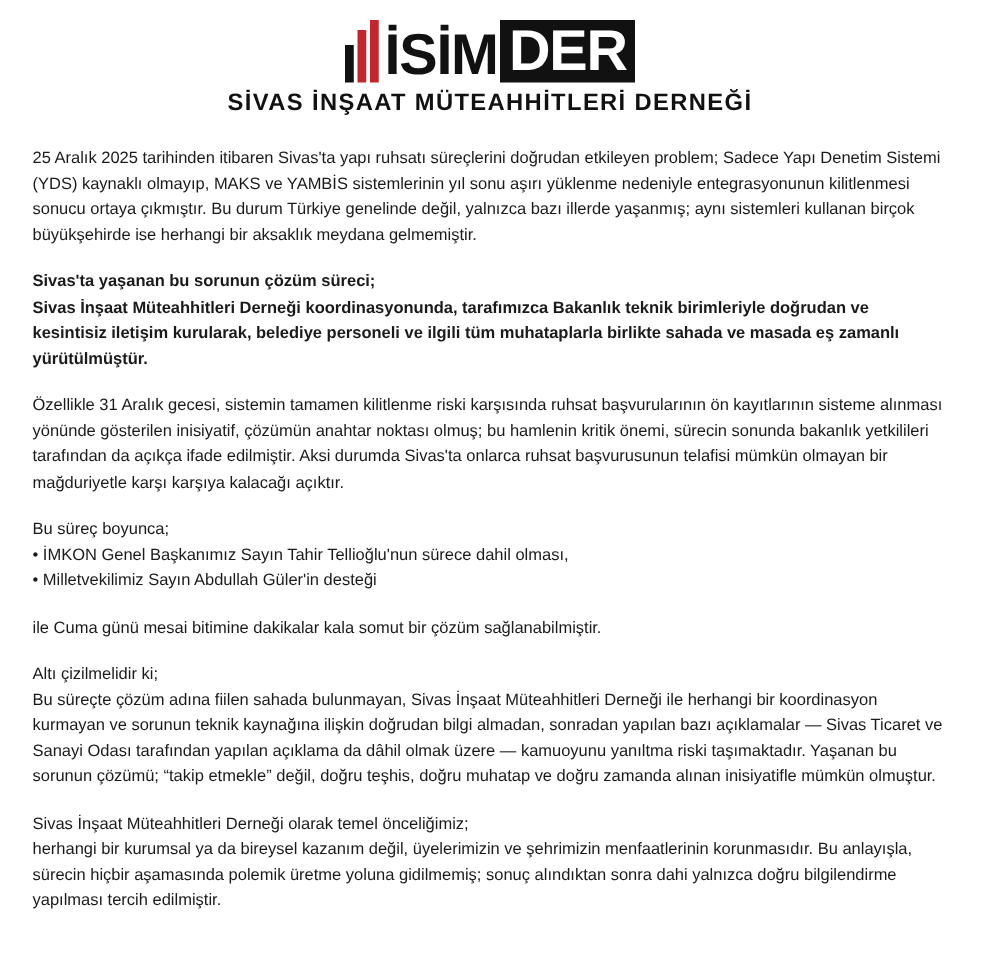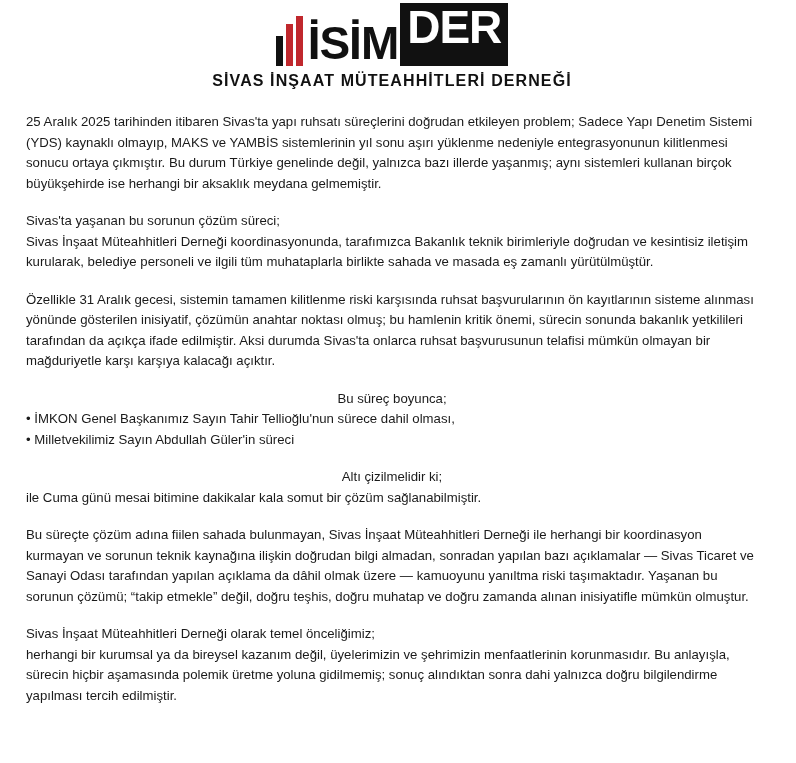--- a/index.html
+++ b/index.html
@@ -58,46 +58,45 @@
     color: #111111;
   }
   .logo-der {
     font-family: "Liberation Sans", sans-serif;
     font-weight: bold;
     font-size: 46px;
     letter-spacing: -1px;
     line-height: 46px;
     color: #ffffff;
     background: #111111;
-    padding: 1px 7px 16px 7px;
+    padding: 1px 7px 3px 7px;
     margin-left: 2px;
   }
   .logo-sub {
     margin-top: 6px;
-    font-size: 16px;
+    font-size: 19px;
     font-weight: bold;
     letter-spacing: 1.1px;
     color: #111111;
     text-align: center;
   }
 
   
   .content {
     padding: 22px 26px 0 26px;
   }
   .para {
     font-size: 13.2px;
     line-height: 20.5px;
     color: #1a1a1a;
     margin: 0 0 17px 0;
     text-align: left;
   }
   .para.tight {
     margin-bottom: 0;
-    text-align: center;
   }
   .list {
     margin: 0 0 17px 0;
     padding: 0;
     list-style: none;
   }
   .list li {
     font-size: 13.2px;
     line-height: 20.5px;
     color: #1a1a1a;
@@ -117,31 +116,31 @@
       </span>
       <span class="logo-isim">İSİM</span>
       <span class="logo-der">DER</span>
     </div>
     <div class="logo-sub">SİVAS İNŞAAT MÜTEAHHİTLERİ DERNEĞİ</div>
   </div>
 
   <div class="content">
 
     <p class="para">25 Aralık 2025 tarihinden itibaren Sivas'ta yapı ruhsatı süreçlerini doğrudan etkileyen problem; Sadece Yapı Denetim Sistemi (YDS) kaynaklı olmayıp, MAKS ve YAMBİS sistemlerinin yıl sonu aşırı yüklenme nedeniyle entegrasyonunun kilitlenmesi sonucu ortaya çıkmıştır. Bu durum Türkiye genelinde değil, yalnızca bazı illerde yaşanmış; aynı sistemleri kullanan birçok büyükşehirde ise herhangi bir aksaklık meydana gelmemiştir.</p>
-    <p class="para" style="white-space:pre-line;">Sivas'ta yaşanan bu sorunun çözüm süreci;
+    <p class="para" style="white-space:pre-line;font-weight:bold;">Sivas'ta yaşanan bu sorunun çözüm süreci;
 Sivas İnşaat Müteahhitleri Derneği koordinasyonunda, tarafımızca Bakanlık teknik birimleriyle doğrudan ve kesintisiz iletişim kurularak, belediye personeli ve ilgili tüm muhataplarla birlikte sahada ve masada eş zamanlı yürütülmüştür.</p>
     <p class="para">Özellikle 31 Aralık gecesi, sistemin tamamen kilitlenme riski karşısında ruhsat başvurularının ön kayıtlarının sisteme alınması yönünde gösterilen inisiyatif, çözümün anahtar noktası olmuş; bu hamlenin kritik önemi, sürecin sonunda bakanlık yetkilileri tarafından da açıkça ifade edilmiştir. Aksi durumda Sivas'ta onlarca ruhsat başvurusunun telafisi mümkün olmayan bir mağduriyetle karşı karşıya kalacağı açıktır.</p>
 
     <p class="para tight">Bu süreç boyunca;</p>
     <ul class="list">
       <li>• İMKON Genel Başkanımız Sayın Tahir Tellioğlu'nun sürece dahil olması,</li>
-      <li>• Milletvekilimiz Sayın Abdullah Güler'in süreci</li>
+      <li>• Milletvekilimiz Sayın Abdullah Güler'in desteği</li>
     </ul>
 
+    <p class="para">ile Cuma günü mesai bitimine dakikalar kala somut bir çözüm sağlanabilmiştir.</p>
+
     <p class="para tight">Altı çizilmelidir ki;</p>
-
-    <p class="para">ile Cuma günü mesai bitimine dakikalar kala somut bir çözüm sağlanabilmiştir.</p>
     <p class="para">Bu süreçte çözüm adına fiilen sahada bulunmayan, Sivas İnşaat Müteahhitleri Derneği ile herhangi bir koordinasyon kurmayan ve sorunun teknik kaynağına ilişkin doğrudan bilgi almadan, sonradan yapılan bazı açıklamalar — Sivas Ticaret ve Sanayi Odası tarafından yapılan açıklama da dâhil olmak üzere — kamuoyunu yanıltma riski taşımaktadır. Yaşanan bu sorunun çözümü; “takip etmekle” değil, doğru teşhis, doğru muhatap ve doğru zamanda alınan inisiyatifle mümkün olmuştur.</p>
     <p class="para" style="white-space:pre-line;">Sivas İnşaat Müteahhitleri Derneği olarak temel önceliğimiz;
 herhangi bir kurumsal ya da bireysel kazanım değil, üyelerimizin ve şehrimizin menfaatlerinin korunmasıdır. Bu anlayışla, sürecin hiçbir aşamasında polemik üretme yoluna gidilmemiş; sonuç alındıktan sonra dahi yalnızca doğru bilgilendirme yapılması tercih edilmiştir.</p>
 
   </div>
 </div>
 
 </body></html>

